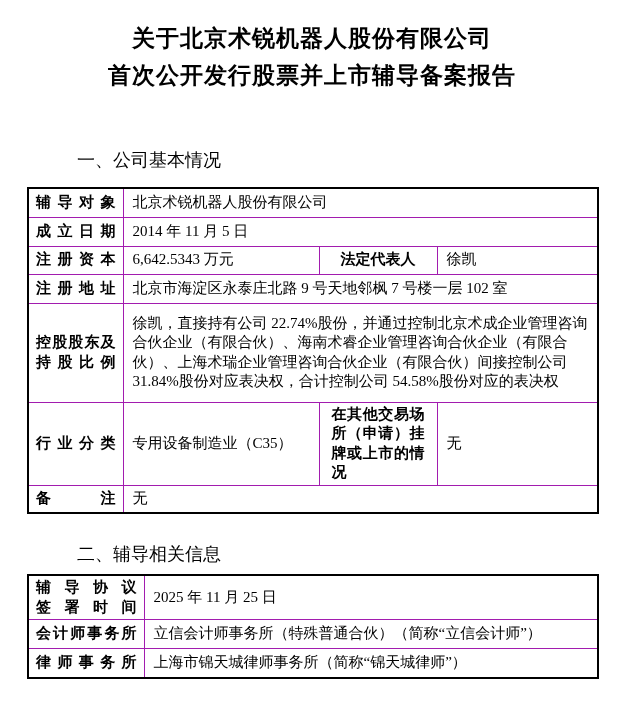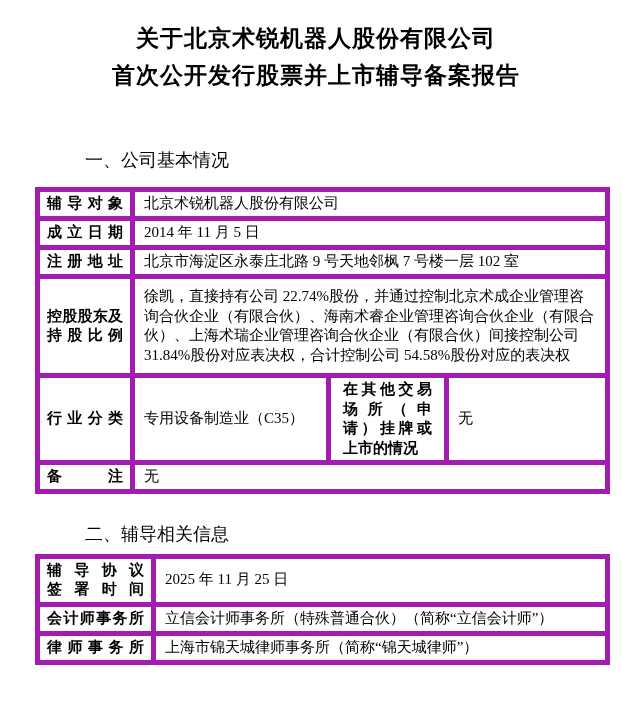--- a/index.html
+++ b/index.html
@@ -11,21 +11,21 @@
   body {
     width: 622px;
     height: 711px;
     overflow: hidden;
     font-family: "Liberation Serif", "DejaVu Serif", serif;
   }
   .page {
     box-sizing: border-box;
     width: 622px;
     height: 711px;
-    padding: 20px 25px 0 35px;
+    padding: 20px 25px 0 27px;
   }
   .doc-title {
     text-align: center;
     font-family: "Liberation Sans", "DejaVu Sans", sans-serif;
     font-weight: bold;
     font-size: 23px;
     line-height: 37px;
     letter-spacing: 1px;
   }
   .section-heading {
@@ -41,21 +41,21 @@
   table.info-table {
     border-collapse: collapse;
     width: 570px;
     table-layout: fixed;
     border: 2px solid #000000;
     font-size: 15px;
   }
   .table-1 { margin-top: 15px; }
   .table-2 { margin-top: 8px; }
   td {
-    border: 5px solid #a21caf;
+    border: 1px solid #a21caf;
     vertical-align: middle;
     line-height: 19.5px;
   }
   td.label {
     font-weight: bold;
     text-align: justify;
     text-align-last: justify;
     white-space: pre-line;
     padding: 2px 7px;
   }
@@ -96,20 +96,26 @@
     </colgroup>
     <tbody>
       <tr style="height:29px">
         <td class="label">辅导对象</td>
         <td class="value" colspan="3">北京术锐机器人股份有限公司</td>
       </tr>
       <tr style="height:29px">
         <td class="label">成立日期</td>
         <td class="value" colspan="3">2014 年 11 月 5 日</td>
       </tr>
+      <tr style="height:28px">
+        <td class="label">注册资本</td>
+        <td class="value">6,642.5343 万元</td>
+        <td class="mid-label">法定代表人</td>
+        <td class="value">徐凯</td>
+      </tr>
       <tr style="height:29px">
         <td class="label">注册地址</td>
         <td class="value" colspan="3">北京市海淀区永泰庄北路 9 号天地邻枫 7 号楼一层 102 室</td>
       </tr>
       <tr style="height:99px">
         <td class="label">控股股东及
 持股比例</td>
         <td class="value" colspan="3">徐凯，直接持有公司 22.74%股份，并通过控制北京术成企业管理咨询合伙企业（有限合伙）、海南术睿企业管理咨询合伙企业（有限合伙）、上海术瑞企业管理咨询合伙企业（有限合伙）间接控制公司 31.84%股份对应表决权，合计控制公司 54.58%股份对应的表决权</td>
       </tr>
       <tr style="height:80px">

